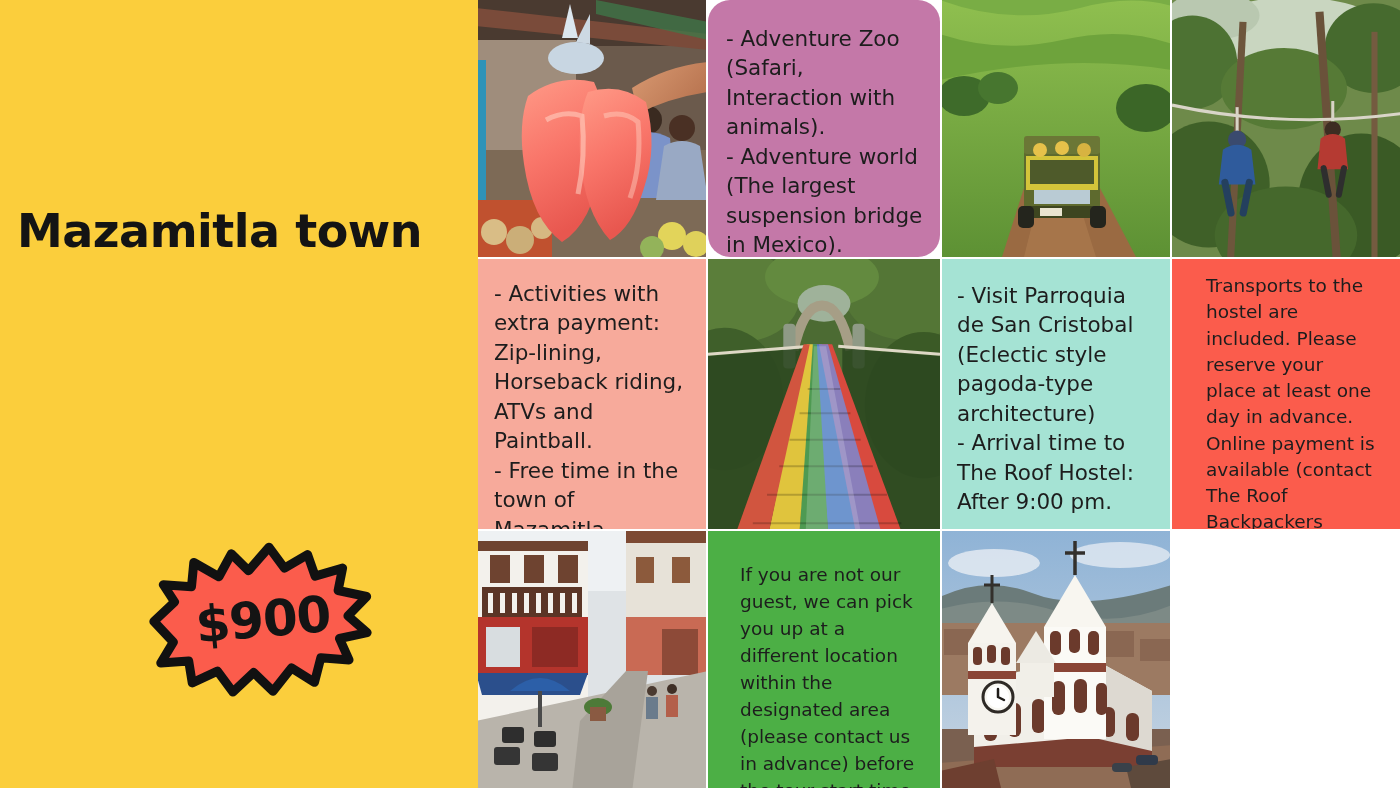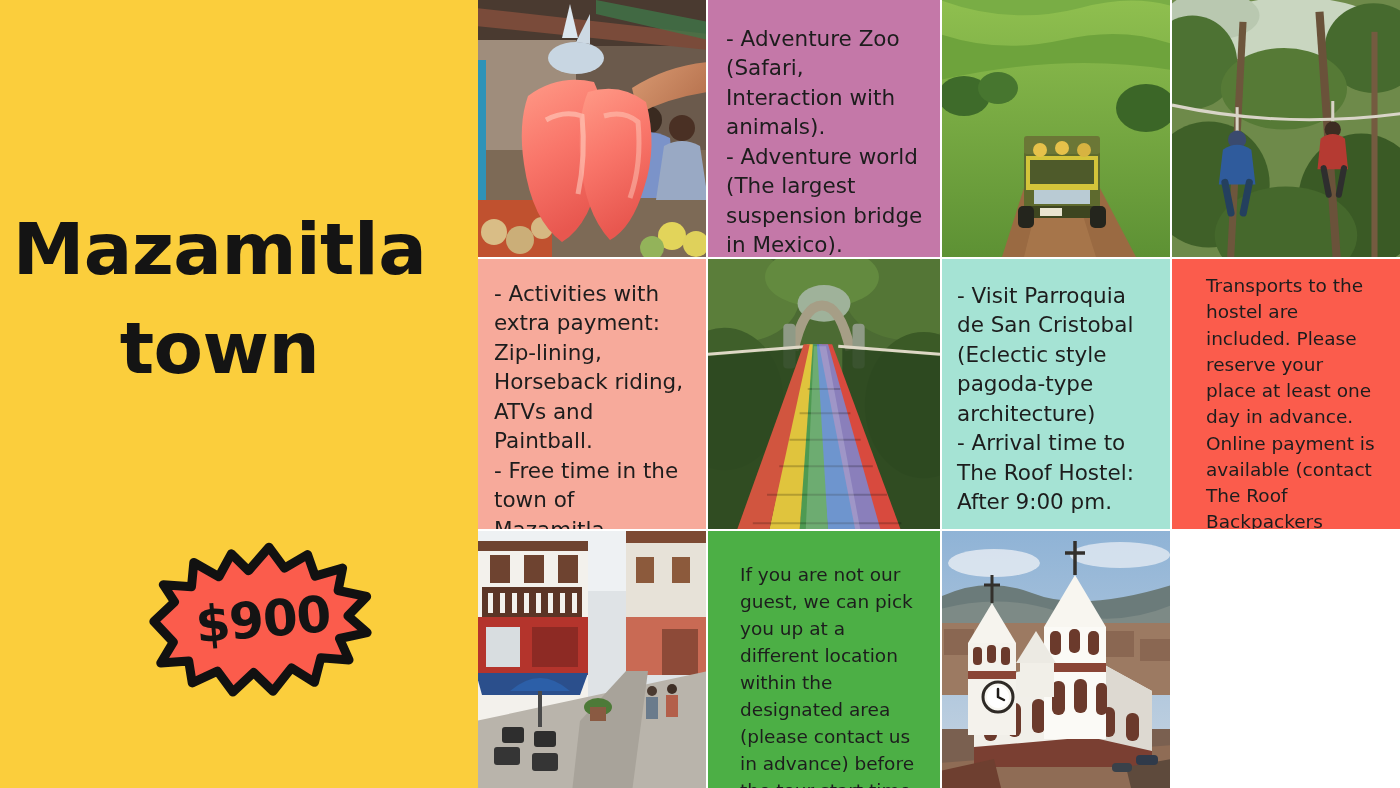--- a/index.html
+++ b/index.html
@@ -24,21 +24,21 @@
     background: #fbce3c;
     overflow: hidden;
   }
   .poster-title {
     position: absolute;
     left: 0; top: 200px;
     width: 439px;
     text-align: center;
     font-family: "DejaVu Sans", "Liberation Sans", sans-serif;
     font-weight: 800;
-    font-size: 72px;
+    font-size: 46px;
     line-height: 1.38;
     letter-spacing: -0.5px;
     color: #141414;
   }
   .price-wrap {
     position: absolute;
     left: 140px; top: 540px;
     width: 240px; height: 160px;
   }
   .price-wrap svg { display: block; width: 240px; height: 160px; }
@@ -76,21 +76,21 @@
     font-family: "DejaVu Sans", "Liberation Sans", sans-serif;
   }
   .c-blue  { background: #4ba3d3; }
   .c-pink  { background: #c478a8; }
   .c-peach { background: #f7aa9b; }
   .c-mint  { background: #a5e3d4; }
   .c-red   { background: #fb5c4c; }
   .c-green { background: #4caf45; }
 
   .text-cell.c-blue  { padding-top: 38px; }
-  .text-cell.c-pink  { padding-top: 24px; }
+  .text-cell.c-pink  { padding-top: 24px; border-radius: 22px; }
   .text-cell.c-peach { padding-top: 20px; padding-left: 16px; }
   .text-cell.c-mint  { padding-top: 22px; padding-left: 15px; }
   .text-cell.c-red   { font-size: 18.5px; line-height: 1.42; padding-top: 14px; padding-left: 34px; padding-right: 28px; }
   .text-cell.c-green { font-size: 18.5px; line-height: 1.46; padding-top: 30px; padding-left: 32px; padding-right: 22px; }
 
   
   .photo { width: 100%; height: 100%; display: block; }
 
   
   ::-webkit-scrollbar { display: none; }

